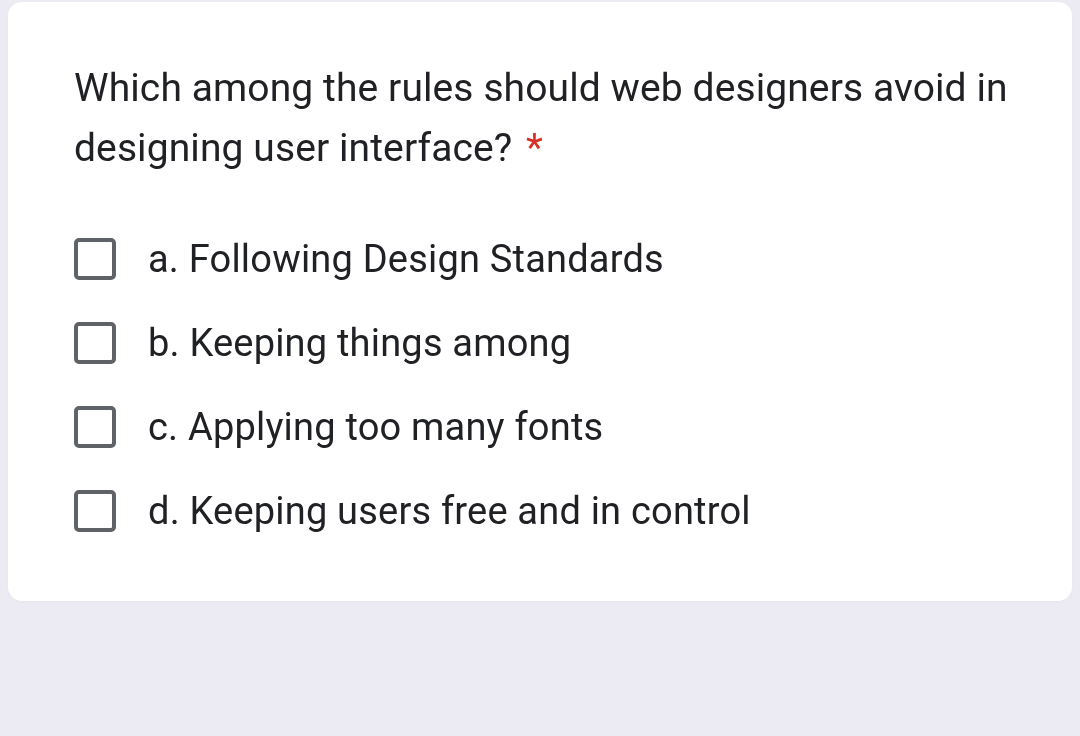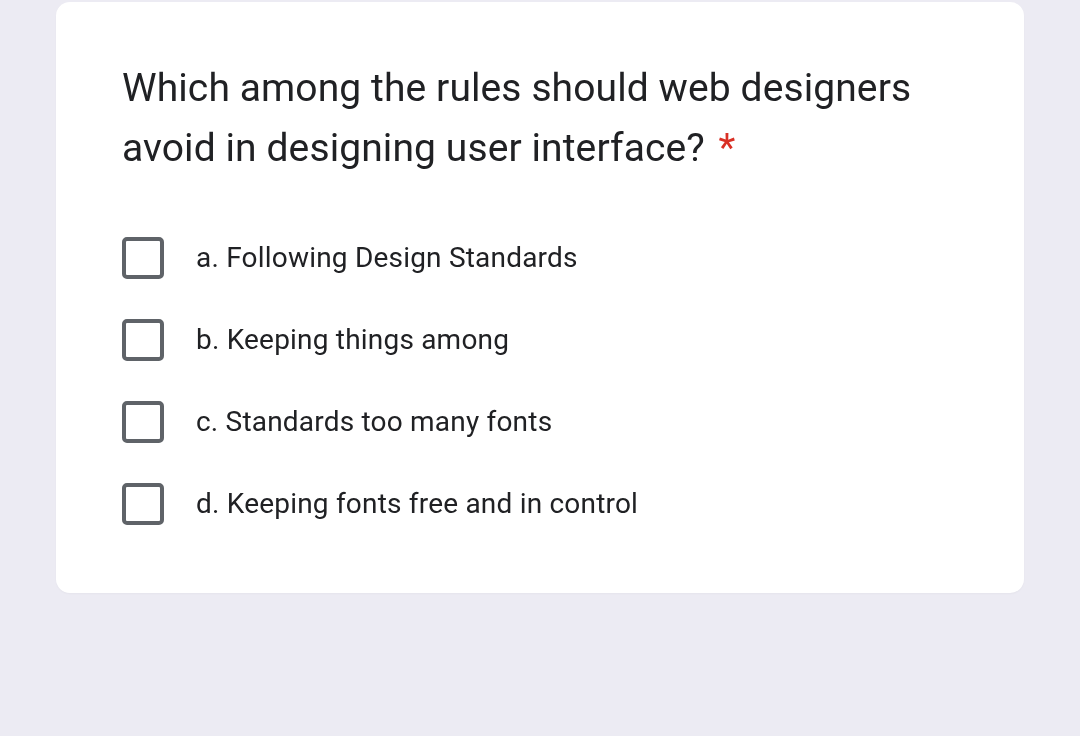--- a/index.html
+++ b/index.html
@@ -13,21 +13,21 @@
       width: 1080px;
       height: 736px;
       display: flex;
       align-items: flex-start;
       justify-content: center;
       padding: 0;
     }
     .card {
       background: #ffffff;
       border-radius: 14px;
-      width: 968px;
+      width: 1064px;
       margin-top: 2px;
       padding: 56px 56px 28px 66px;
       box-shadow: 0 1px 2px rgba(0,0,0,0.03);
     }
     .question-text {
       font-size: 39px;
       line-height: 1.55;
       color: #202124;
       font-weight: 400;
       letter-spacing: 0.1px;
@@ -48,21 +48,21 @@
       width: 42px;
       height: 42px;
       border: 4px solid #5f6368;
       border-radius: 5px;
       flex-shrink: 0;
       margin-right: 32px;
       background: #ffffff;
       cursor: pointer;
     }
     .option-label {
-      font-size: 28px;
+      font-size: 38px;
       color: #202124;
       font-weight: 400;
       letter-spacing: 0.2px;
     }
   </style>
 </head>
 <body>
 
 <div class="card">
   <div class="question-text">
@@ -74,20 +74,20 @@
     <div class="option">
       <div class="checkbox"></div>
       <span class="option-label">a. Following Design Standards</span>
     </div>
     <div class="option">
       <div class="checkbox"></div>
       <span class="option-label">b. Keeping things among</span>
     </div>
     <div class="option">
       <div class="checkbox"></div>
-      <span class="option-label">c. Standards too many fonts</span>
+      <span class="option-label">c. Applying too many fonts</span>
     </div>
     <div class="option">
       <div class="checkbox"></div>
-      <span class="option-label">d. Keeping fonts free and in control</span>
+      <span class="option-label">d. Keeping users free and in control</span>
     </div>
   </div>
 </div>
 
 </body></html>

